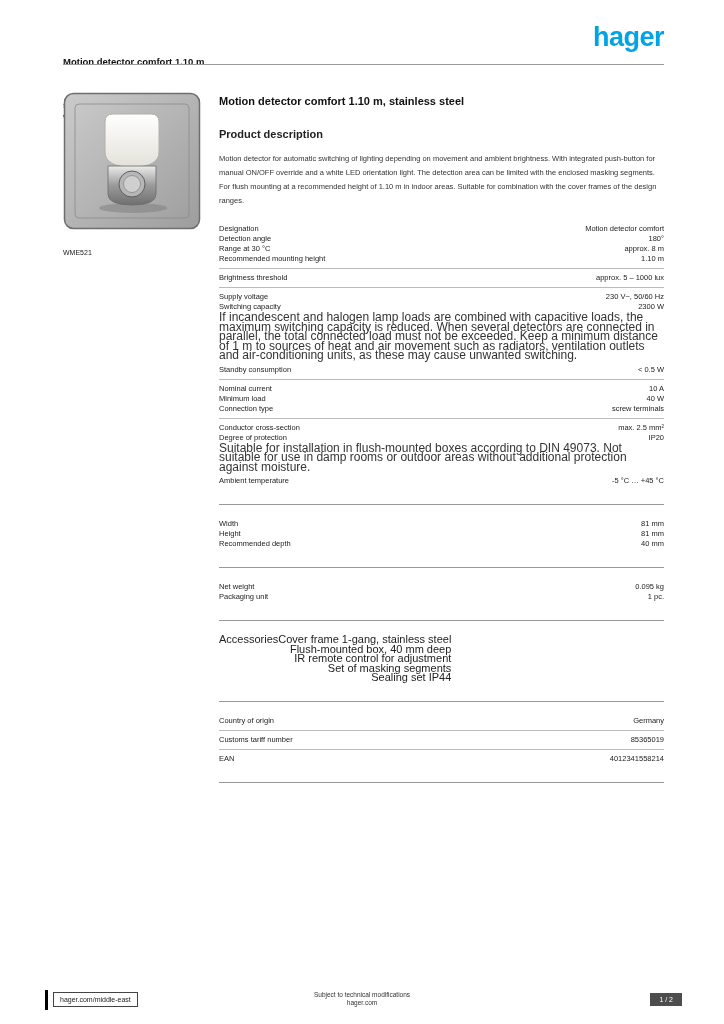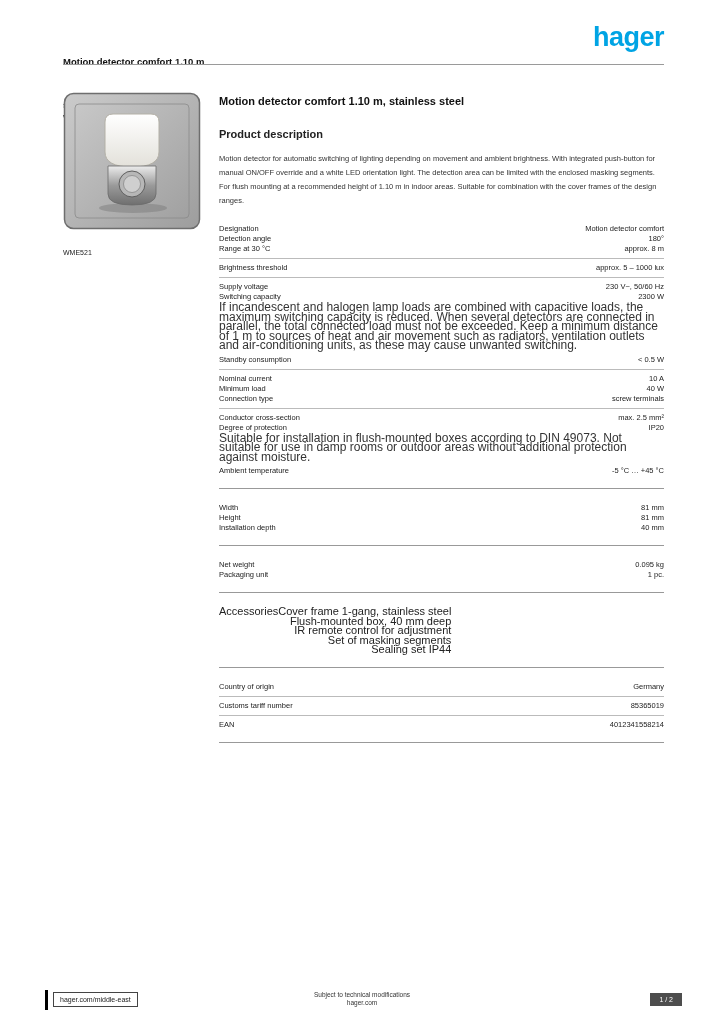--- a/index.html
+++ b/index.html
@@ -17,21 +17,21 @@
   
   .content { position:absolute; left:63px; top:92px; right:60px; display:flex; gap:18px; }
   aside { width:138px; flex:0 0 138px; }
   .product-image { width:138px; height:138px; }
   .img-caption { font-size:7px; line-height:9px; margin-top:14px; color:#222; }
   main { flex:1; min-width:0; }
   .title { font-size:11px; font-weight:bold; line-height:13px; margin-top:3px; color:#111; }
   .subtitle { font-size:11px; font-weight:bold; line-height:9px; margin-top:22px; color:#222; }
   .description { font-size:7.5px; line-height:14px; margin-top:13px; color:#333; }
   .spec-sections { margin-top:14px; }
-  .spec-section { border-bottom:1px solid #999; padding:2px 0 12px; }
+  .spec-section { border-bottom:1px solid #999; padding:2px 0 18px; }
   .spec-section + .spec-section { margin-top:12px; }
   .spec-row { display:flex; justify-content:space-between; font-size:7.5px; line-height:10px; }
   .spec-label { color:#222; }
   .spec-value { color:#222; text-align:right; white-space:nowrap; padding-left:10px; }
   .spec-note { font-size:12px; line-height:9.5px; margin:1px 0 4px; color:#333; }
   .inner-rule { border-top:1px solid #bbb; margin:4px 0; }
   .rightblock { display:flex; font-size:11px; line-height:9.5px; }
   .rb-lines { text-align:right; color:#222; }
   
   .footer-mark { position:absolute; left:45px; bottom:14px; width:3px; height:20px; background:#000; }
@@ -94,20 +94,24 @@
               <span class="spec-value">Motion detector comfort</span>
             </div>
             <div class="spec-row">
               <span class="spec-label">Detection angle</span>
               <span class="spec-value">180°</span>
             </div>
             <div class="spec-row">
               <span class="spec-label">Range at 30 °C</span>
               <span class="spec-value">approx. 8 m</span>
             </div>
+            <div class="spec-row">
+              <span class="spec-label">Recommended mounting height</span>
+              <span class="spec-value">1.10 m</span>
+            </div>
             <div class="inner-rule"></div>
             <div class="spec-row">
               <span class="spec-label">Brightness threshold</span>
               <span class="spec-value">approx. 5 – 1000 lux</span>
             </div>
             <div class="inner-rule"></div>
             <div class="spec-row">
               <span class="spec-label">Supply voltage</span>
               <span class="spec-value">230 V~, 50/60 Hz</span>
             </div>
@@ -151,21 +155,21 @@
           <div class="spec-section">
             <div class="spec-row">
               <span class="spec-label">Width</span>
               <span class="spec-value">81 mm</span>
             </div>
             <div class="spec-row">
               <span class="spec-label">Height</span>
               <span class="spec-value">81 mm</span>
             </div>
             <div class="spec-row">
-              <span class="spec-label">Installation depth</span>
+              <span class="spec-label">Recommended depth</span>
               <span class="spec-value">40 mm</span>
             </div>
           </div>
           <div class="spec-section">
             <div class="spec-row">
               <span class="spec-label">Net weight</span>
               <span class="spec-value">0.095 kg</span>
             </div>
             <div class="spec-row">
               <span class="spec-label">Packaging unit</span>

